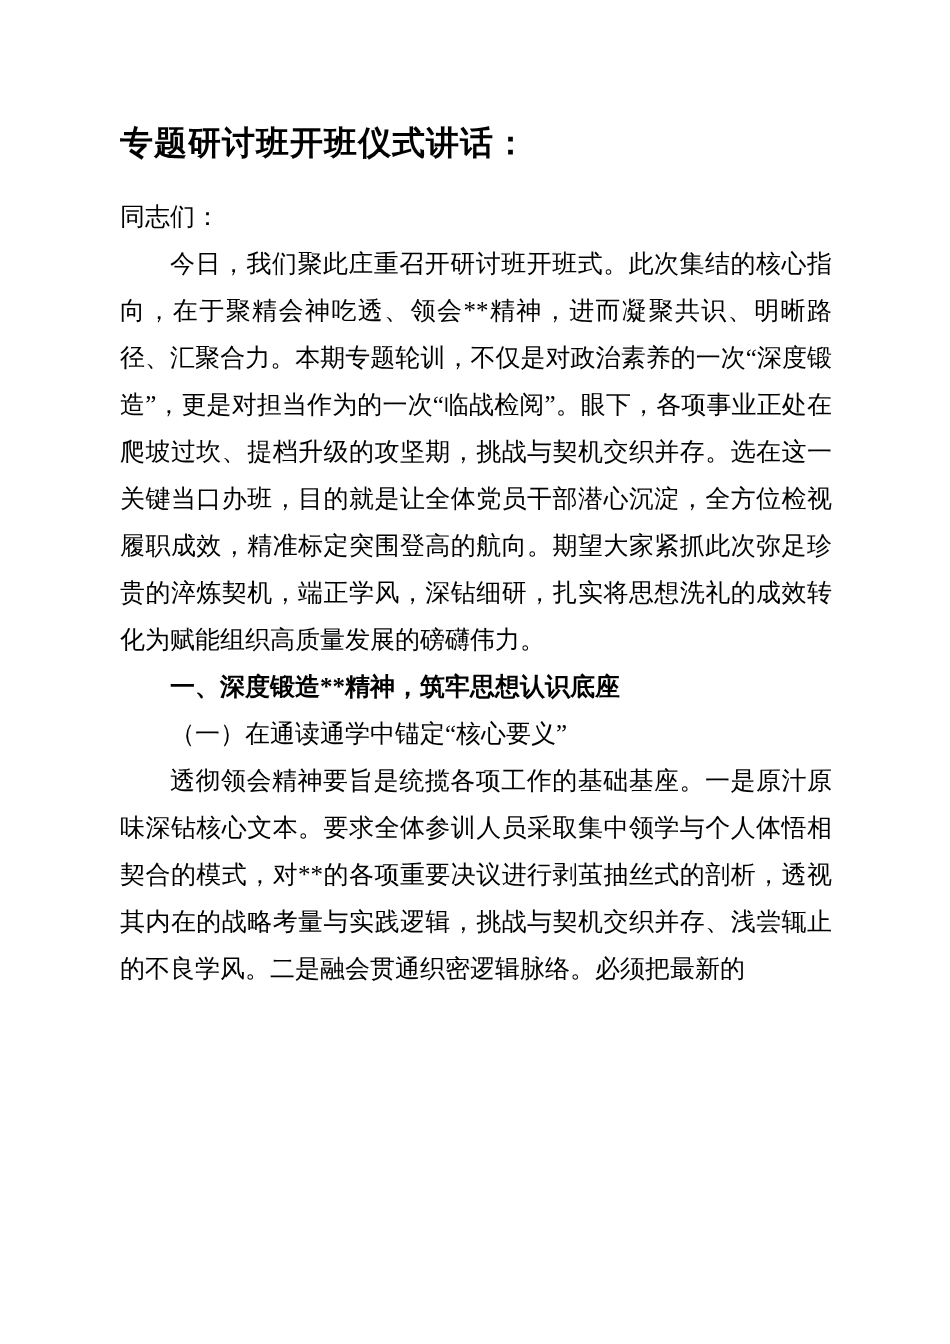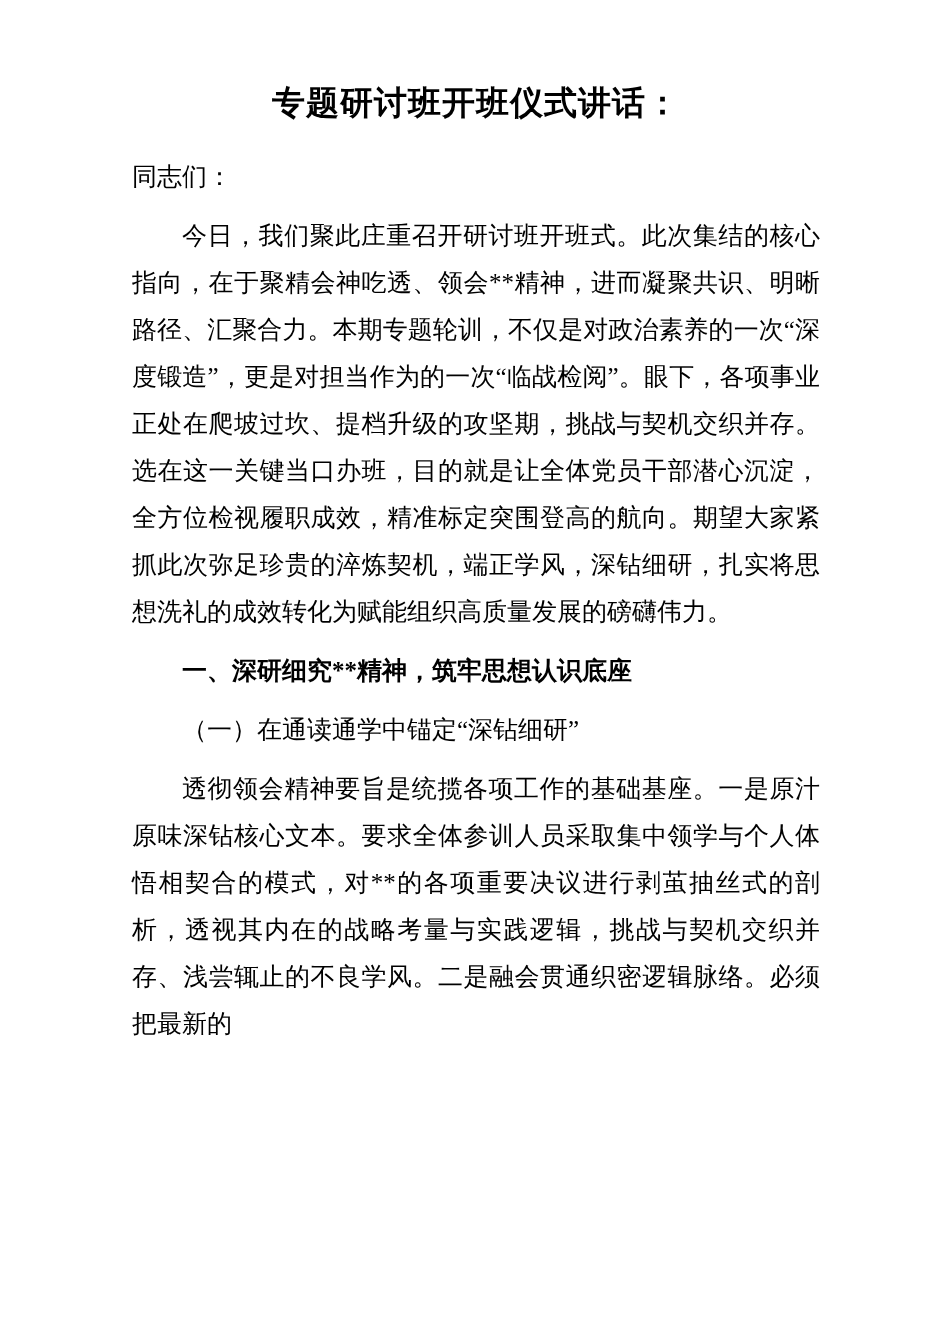--- a/index.html
+++ b/index.html
@@ -17,36 +17,36 @@
     background: #ffffff;
     position: relative;
   }
   .content {
     position: absolute;
     left: 120px;
     top: 0;
     width: 712px;
   }
   .doc-title {
-    margin-top: 79px;
-    text-align: center;
+    margin-top: 119px;
+    text-align: left;
     font-weight: bold;
     font-size: 33px;
     line-height: 48px;
     letter-spacing: 1px;
   }
   .doc-body {
     margin-top: 26px;
     font-size: 25px;
     line-height: 47px;
     text-align: justify;
     text-justify: inter-ideograph;
   }
   .doc-body p {
-    margin: 12px;
+    margin: 0;
   }
   .salutation {
     text-indent: 0;
   }
   .para {
     text-indent: 2em;
   }
   .heading-1 {
     text-indent: 2em;
     font-weight: bold;
@@ -62,19 +62,19 @@
 <div class="page">
   <div class="content">
 
     <div class="doc-title">
       <div>专题研讨班开班仪式讲话：</div>
     </div>
 
     <div class="doc-body">
       <p class="salutation">同志们：</p>
       <p class="para">今日，我们聚此庄重召开研讨班开班式。此次集结的核心指向，在于聚精会神吃透、领会**精神，进而凝聚共识、明晰路径、汇聚合力。本期专题轮训，不仅是对政治素养的一次“深度锻造”，更是对担当作为的一次“临战检阅”。眼下，各项事业正处在爬坡过坎、提档升级的攻坚期，挑战与契机交织并存。选在这一关键当口办班，目的就是让全体党员干部潜心沉淀，全方位检视履职成效，精准标定突围登高的航向。期望大家紧抓此次弥足珍贵的淬炼契机，端正学风，深钻细研，扎实将思想洗礼的成效转化为赋能组织高质量发展的磅礴伟力。</p>
-      <p class="heading-1">一、深研细究**精神，筑牢思想认识底座</p>
-      <p class="heading-2">（一）在通读通学中锚定“深钻细研”</p>
+      <p class="heading-1">一、深度锻造**精神，筑牢思想认识底座</p>
+      <p class="heading-2">（一）在通读通学中锚定“核心要义”</p>
       <p class="para">透彻领会精神要旨是统揽各项工作的基础基座。一是原汁原味深钻核心文本。要求全体参训人员采取集中领学与个人体悟相契合的模式，对**的各项重要决议进行剥茧抽丝式的剖析，透视其内在的战略考量与实践逻辑，挑战与契机交织并存、浅尝辄止的不良学风。二是融会贯通织密逻辑脉络。必须把最新的</p>
     </div>
 
   </div>
 </div>
 
 </body></html>

